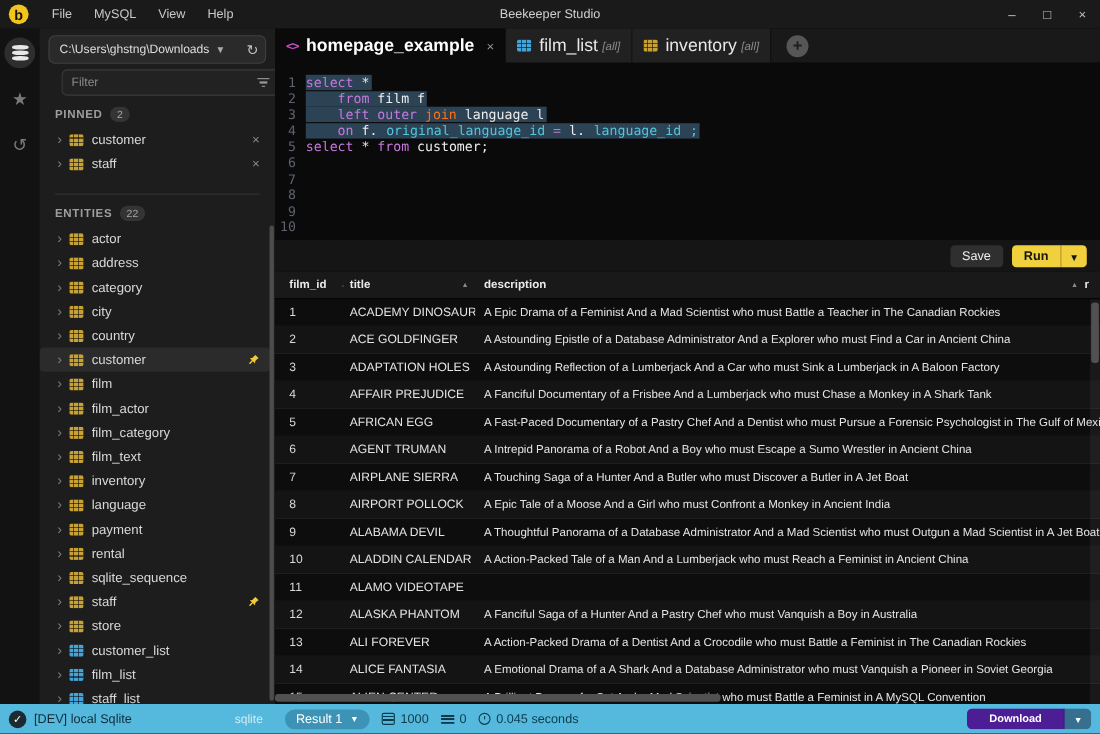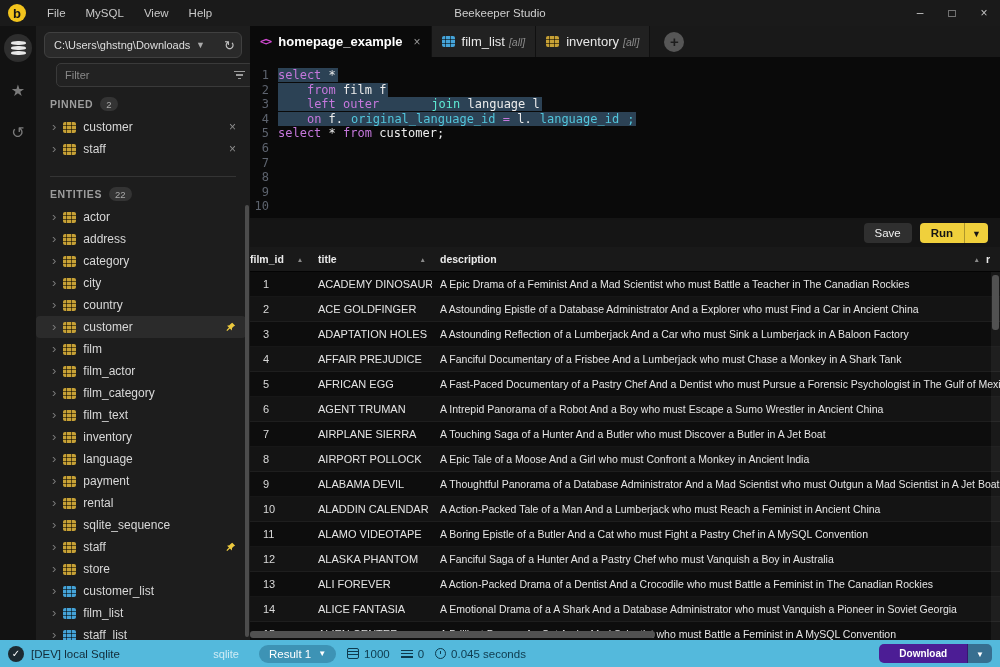--- a/index.html
+++ b/index.html
@@ -76,49 +76,49 @@
   
   .main { position:absolute; top:26px; left:250px; width:750px; height:614px;
     display:flex; flex-direction:column; background:#0a0a0a; }
 
   .tabbar { height:31px; background:#191919; display:flex; align-items:stretch; flex:0 0 auto; }
   .tab { display:flex; align-items:center; padding:0 10px; gap:7px; border-right:1px solid #101010; }
   .tab.active { background:#0a0a0a; }
   .tab.inactive { background:#212121; }
   .codeicon { color:#d24bd2; font-family:"DejaVu Sans Mono", monospace; font-weight:bold;
     font-size:11px; letter-spacing:-1px; }
-  .tab-label { color:#e8e8e8; font-size:13px; }
+  .tab-label { color:#e8e8e8; font-size:16px; }
   .tab.active .tab-label { font-weight:bold; color:#fff; }
   .tab-suffix { color:#8b8b8b; font-size:10.5px; font-style:italic; margin-left:-3px; }
   .tab-x { color:#9a9a9a; font-size:12px; margin-left:4px; }
   .newtab { width:20px; height:20px; border-radius:50%; background:#565656; color:#1d1d1d;
     font-size:15px; font-weight:bold; display:flex; align-items:center; justify-content:center;
     align-self:center; margin-left:14px; line-height:1; }
 
   .editor { height:161px; background:#0a0a0a; display:flex; padding-top:11px; flex:0 0 auto;
     font-family:"DejaVu Sans Mono", monospace; font-size:12px; line-height:14.6px; }
   .gutter { width:26px; text-align:right; padding-right:7px; color:#5d636e; flex:0 0 auto; }
   .codearea { flex:1; padding-left:2px; white-space:pre; }
   .cl { min-height:14.6px; }
   .selwrap { background:#2c4255; padding:0 2px 0 0; }
-  .kw { color:#c678dd; } .kw2 { color:#5eead4;margin-left:45px; } .id { color:#52c6dc;margin-left:8px; } .pl { color:#ececec; }
+  .kw { color:#c678dd; } .kw2 { color:#f97316; } .id { color:#52c6dc;margin-left:8px; } .pl { color:#ececec; }
 
   .toolbar { height:29px; background:#151515; display:flex; align-items:center;
     justify-content:flex-end; padding-right:12px; gap:8px; flex:0 0 auto; }
   .btn-save { background:#2f2f2f; color:#efefef; font-size:11.5px; border:none;
     border-radius:4px; padding:4px 11px; }
   .btn-run { display:flex; background:#f0d03c; border-radius:4px; overflow:hidden; }
   .btn-run .runmain { color:#151515; font-size:11.5px; font-weight:bold; padding:4px 11px;
     border-right:1px solid rgba(0,0,0,.28); }
   .btn-run .runcaret { color:#151515; font-size:9px; padding:6px 7px 4px; }
 
   .thead { height:25px; background:#191919; border-bottom:1px solid #040404; display:flex;
     align-items:center; color:#eaeaea; font-size:10.5px; font-weight:bold; flex:0 0 auto; }
   .th { display:flex; align-items:center; overflow:hidden; white-space:nowrap; }
-  .th-1 { width:62px; gap:13px; }
+  .th-1 { width:62px; padding-left:13px; gap:13px; }
   .th-2 { width:120px; padding-left:6px; }
   .th-3 { flex:1; padding-left:8px; }
   .th-4 { width:14px; overflow:hidden; }
   .sortarrow { color:#8a8a8a; font-size:6.5px; }
   .th .right { margin-left:auto; margin-right:6px; }
 
   .tbody { flex:1; position:relative; overflow:hidden; }
   .row { height:25px; display:flex; align-items:center; color:#e4e4e4;
     border-bottom:1px solid rgba(255,255,255,.045); background:#141414; }
   .row.odd { background:#0d0d0d; }
@@ -462,21 +462,20 @@
             <div class="cell c-3">A Thoughtful Panorama of a Database Administrator And a Mad Scientist who must Outgun a Mad Scientist in A Jet Boat</div>
           </div>
           <div class="row">
             <div class="cell c-1">10</div>
             <div class="cell c-2">ALADDIN CALENDAR</div>
             <div class="cell c-3">A Action-Packed Tale of a Man And a Lumberjack who must Reach a Feminist in Ancient China</div>
           </div>
           <div class="row odd">
             <div class="cell c-1">11</div>
             <div class="cell c-2">ALAMO VIDEOTAPE</div>
-            <div class="cell c-3">A Boring Epistle of a Butler And a Cat who must Fight a Pastry Chef in A MySQL Convention</div>
           </div>
           <div class="row">
             <div class="cell c-1">12</div>
             <div class="cell c-2">ALASKA PHANTOM</div>
             <div class="cell c-3">A Fanciful Saga of a Hunter And a Pastry Chef who must Vanquish a Boy in Australia</div>
           </div>
           <div class="row odd">
             <div class="cell c-1">13</div>
             <div class="cell c-2">ALI FOREVER</div>
             <div class="cell c-3">A Action-Packed Drama of a Dentist And a Crocodile who must Battle a Feminist in The Canadian Rockies</div>

